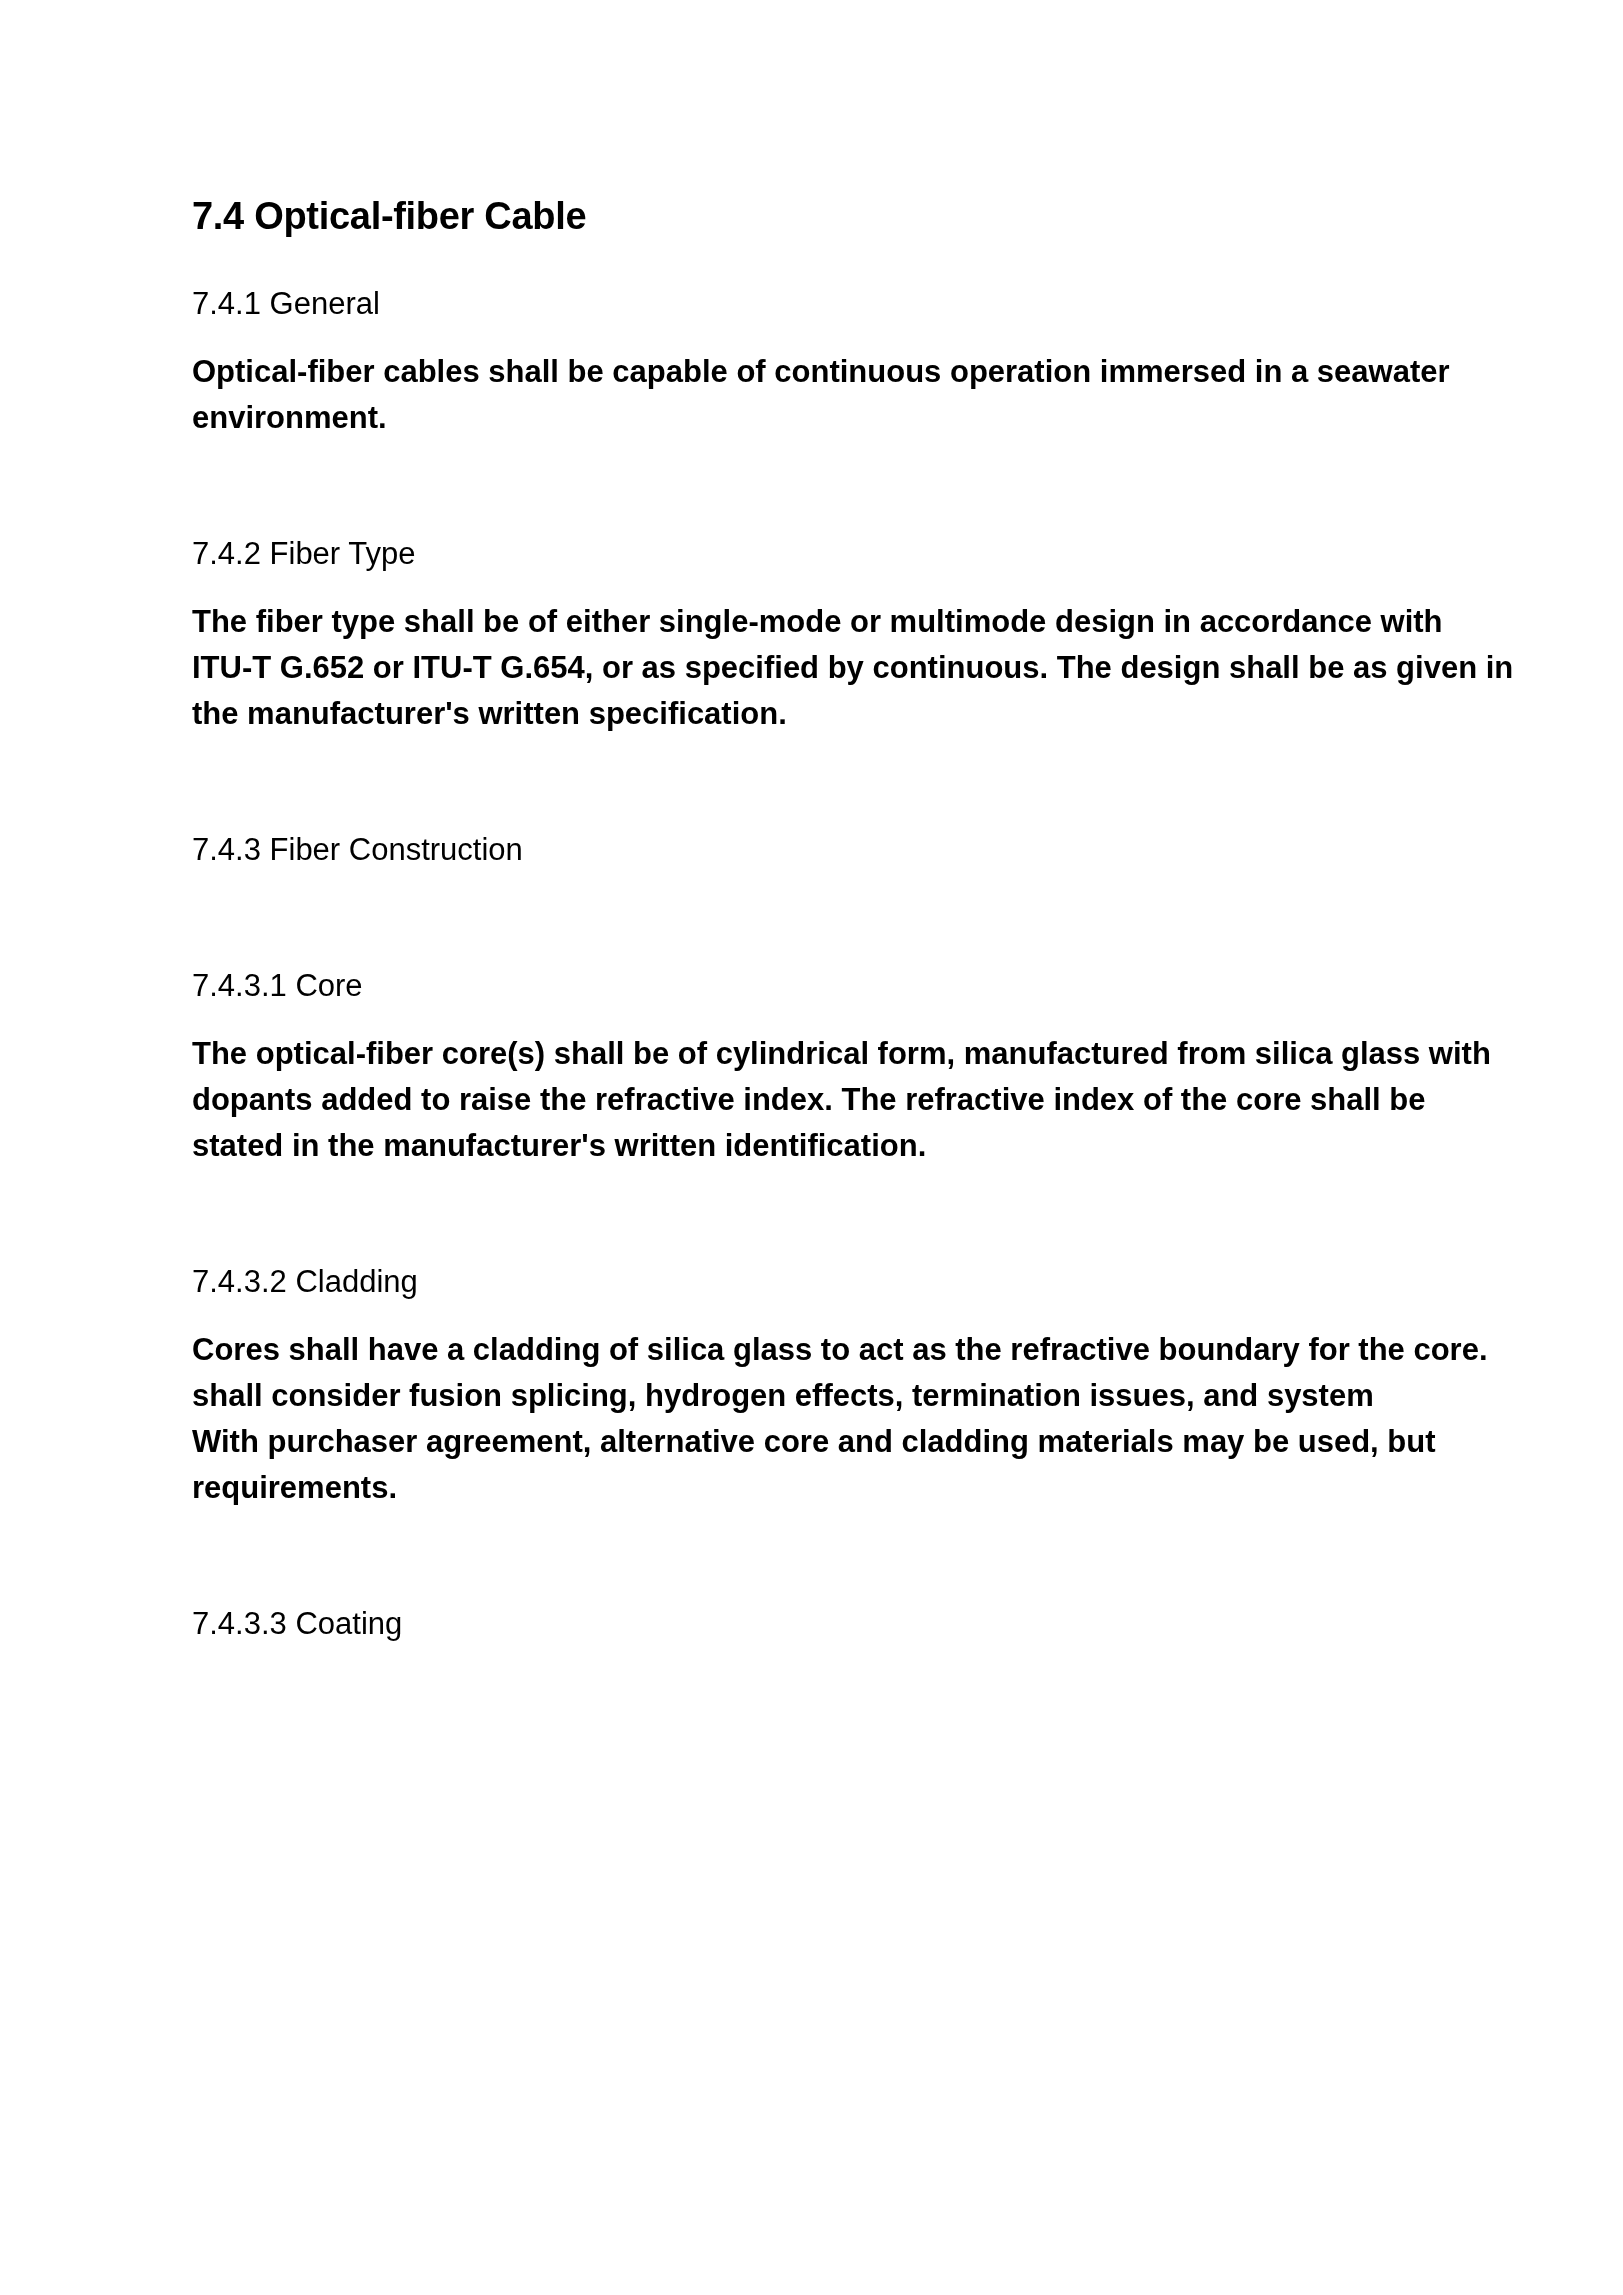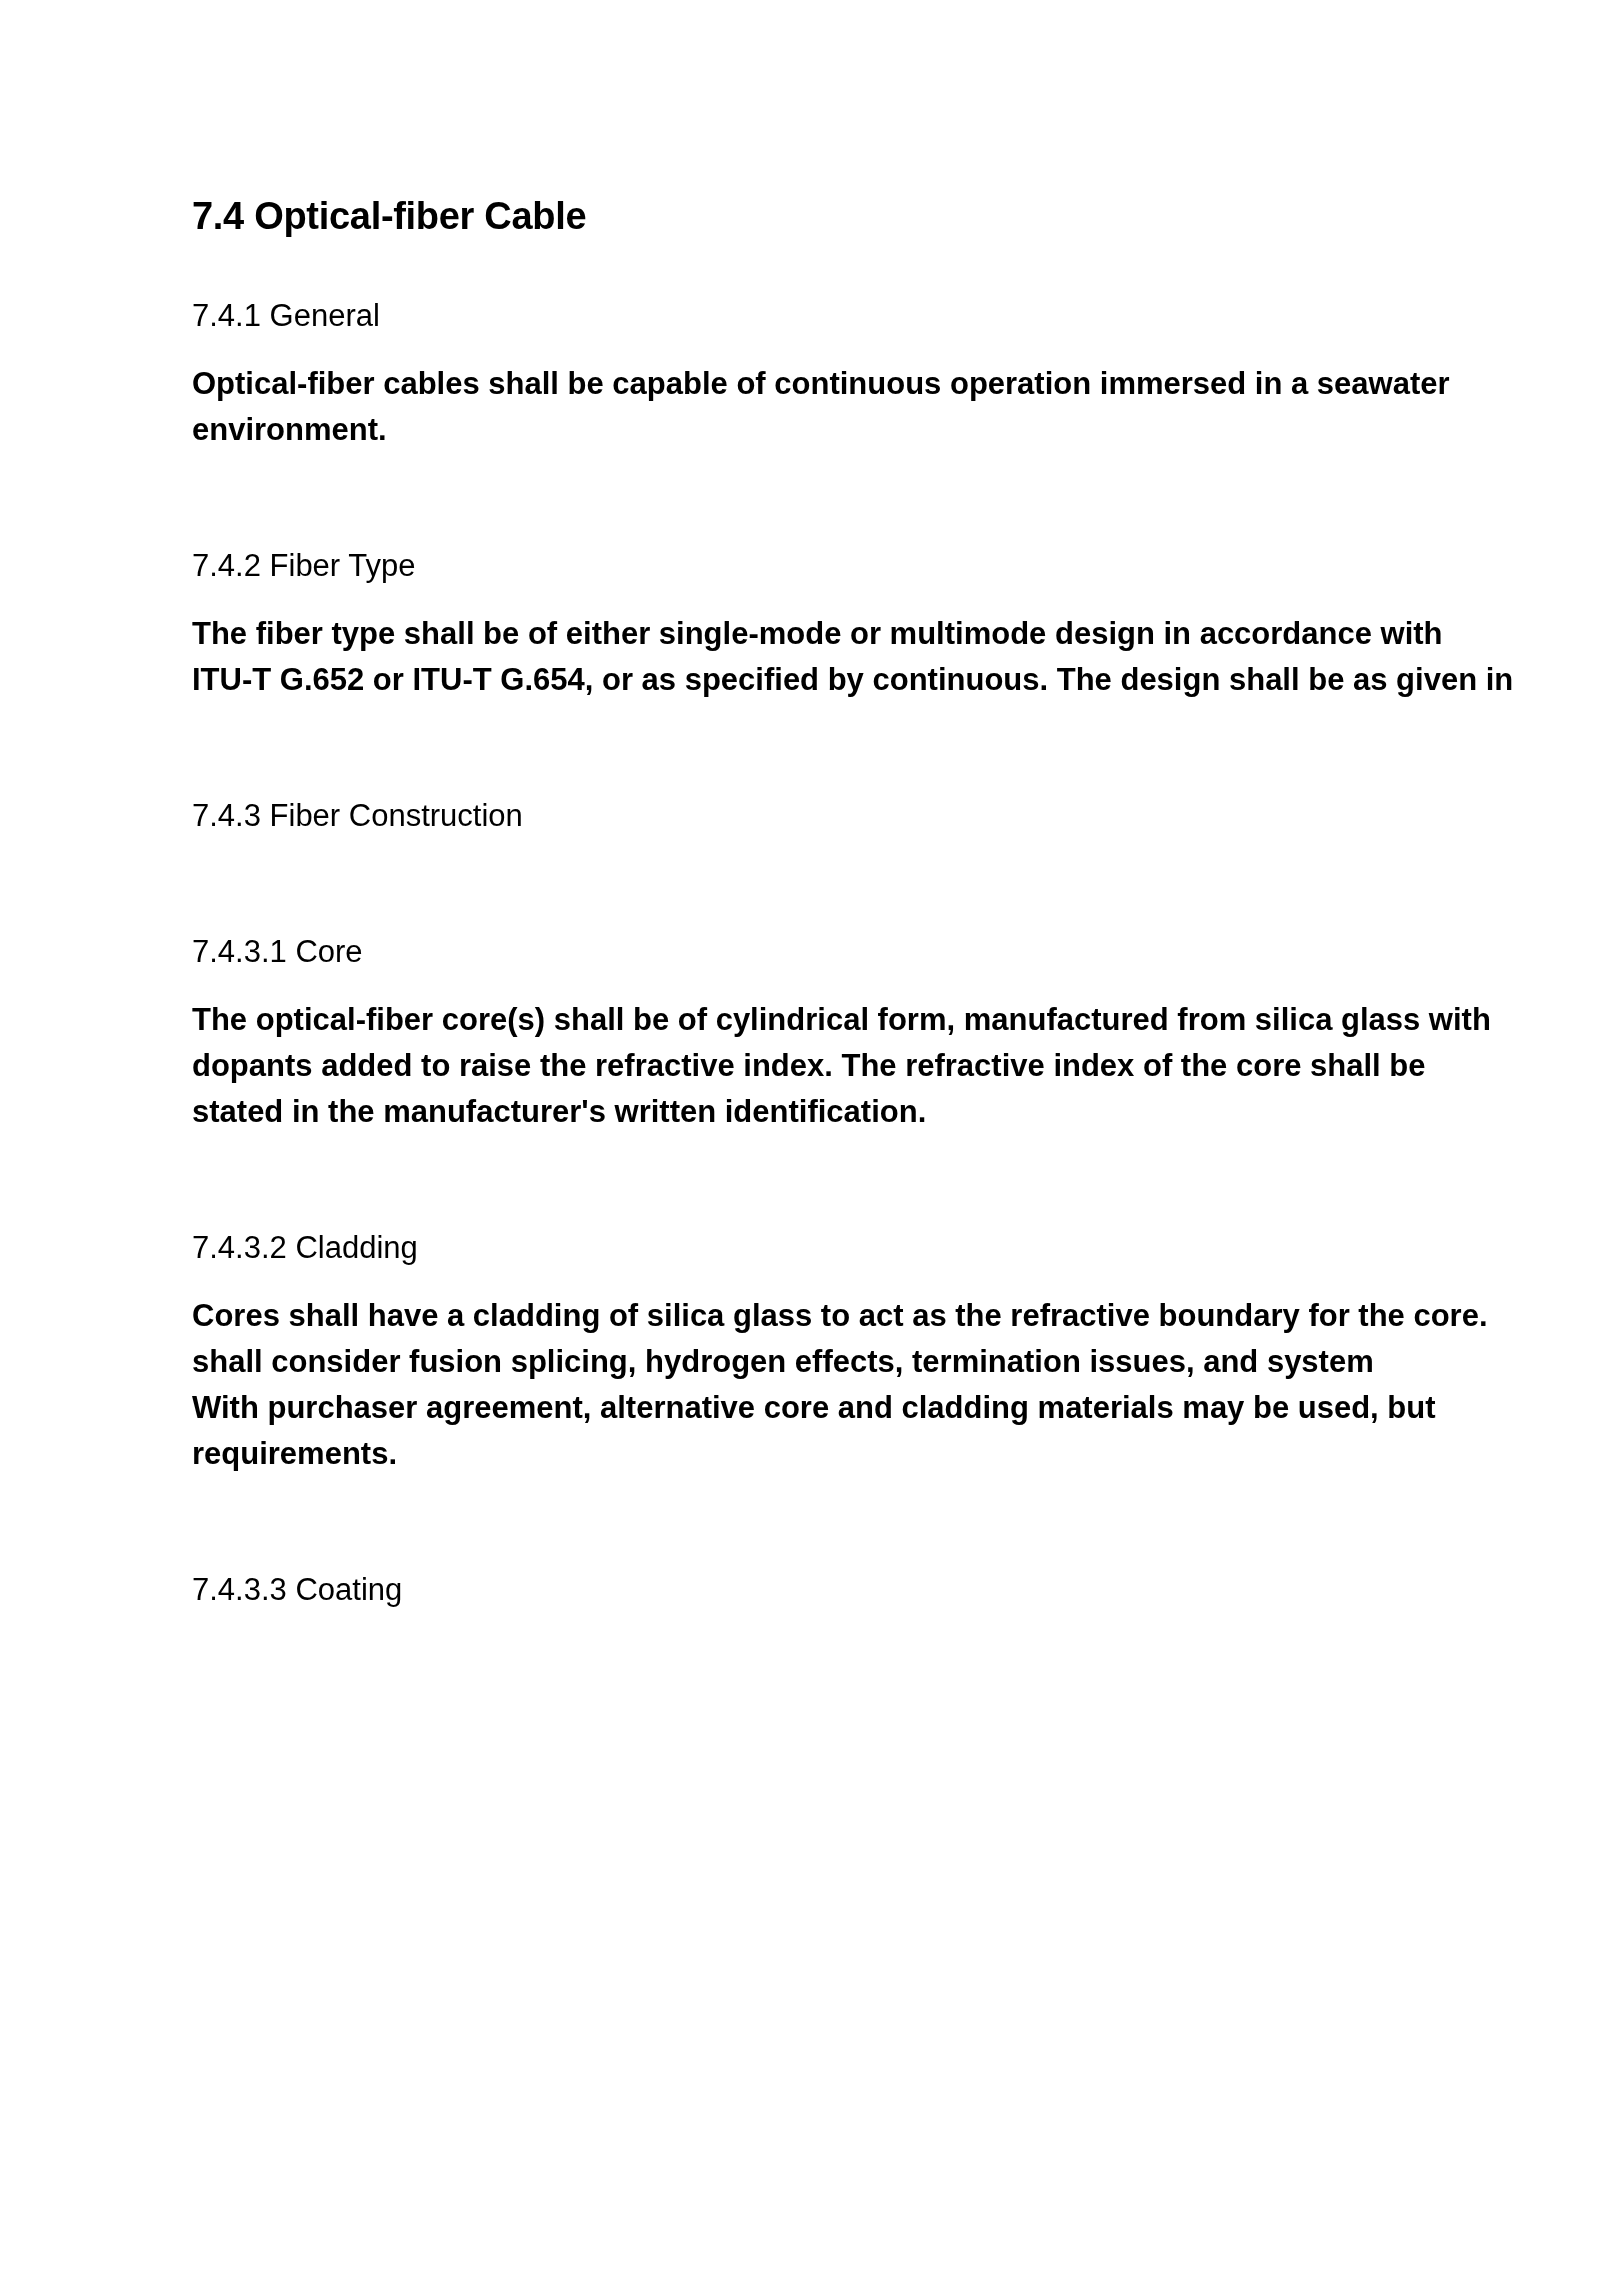--- a/index.html
+++ b/index.html
@@ -27,21 +27,21 @@
     font-weight: 700;
     letter-spacing: -0.3px;
   }
   .subheading {
     margin: 90px 0 22px 0;
     font-size: 31px;
     line-height: 46px;
     font-weight: 400;
   }
   .section.first .subheading {
-    margin-top: 54px;
+    margin-top: 42px;
   }
   .para {
     margin: 0;
     font-size: 31px;
     line-height: 46px;
     font-weight: 700;
   }
   .line {
     display: block;
     white-space: nowrap;
@@ -60,20 +60,21 @@
       <span class="line">Optical-fiber cables shall be capable of continuous operation immersed in a seawater</span>
       <span class="line">environment.</span>
     </p>
   </section>
 
   <section class="section">
     <h2 class="subheading">7.4.2 Fiber Type</h2>
     <p class="para">
       <span class="line">The fiber type shall be of either single-mode or multimode design in accordance with</span>
       <span class="line">ITU-T G.652 or ITU-T G.654, or as specified by continuous. The design shall be as given in</span>
+      <span class="line">the manufacturer's written specification.</span>
     </p>
   </section>
 
   <section class="section">
     <h2 class="subheading">7.4.3 Fiber Construction</h2>
   </section>
 
   <section class="section">
     <h2 class="subheading">7.4.3.1 Core</h2>
     <p class="para">

